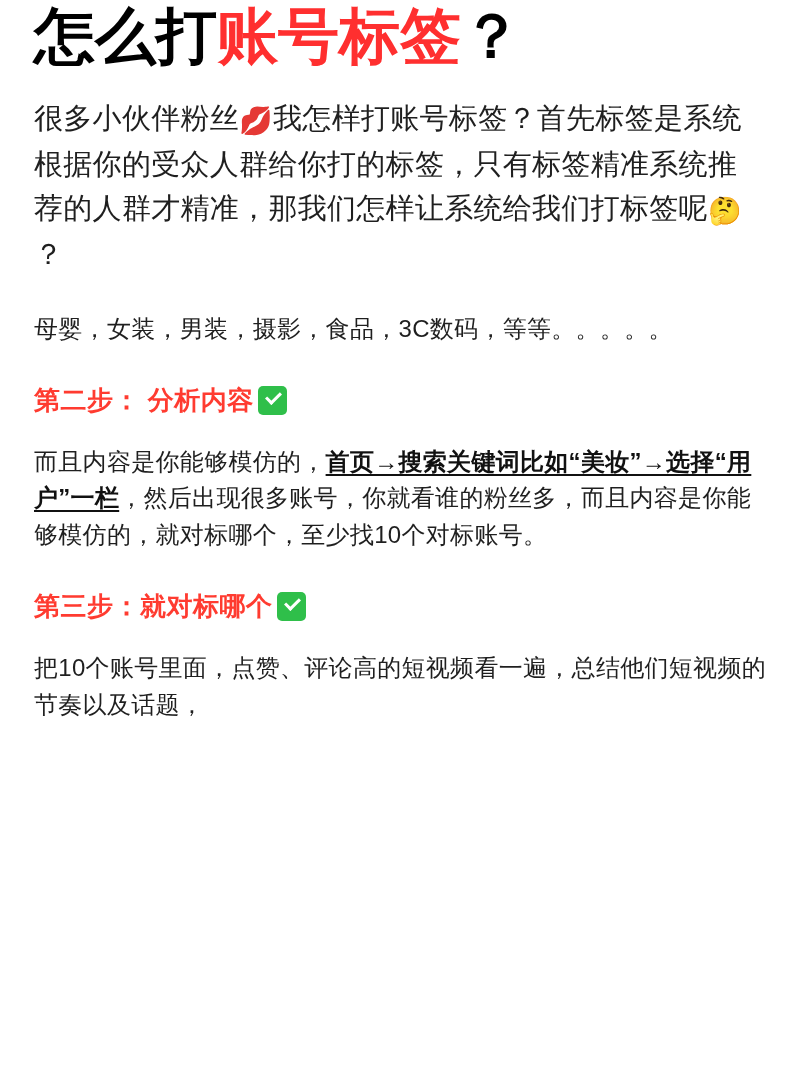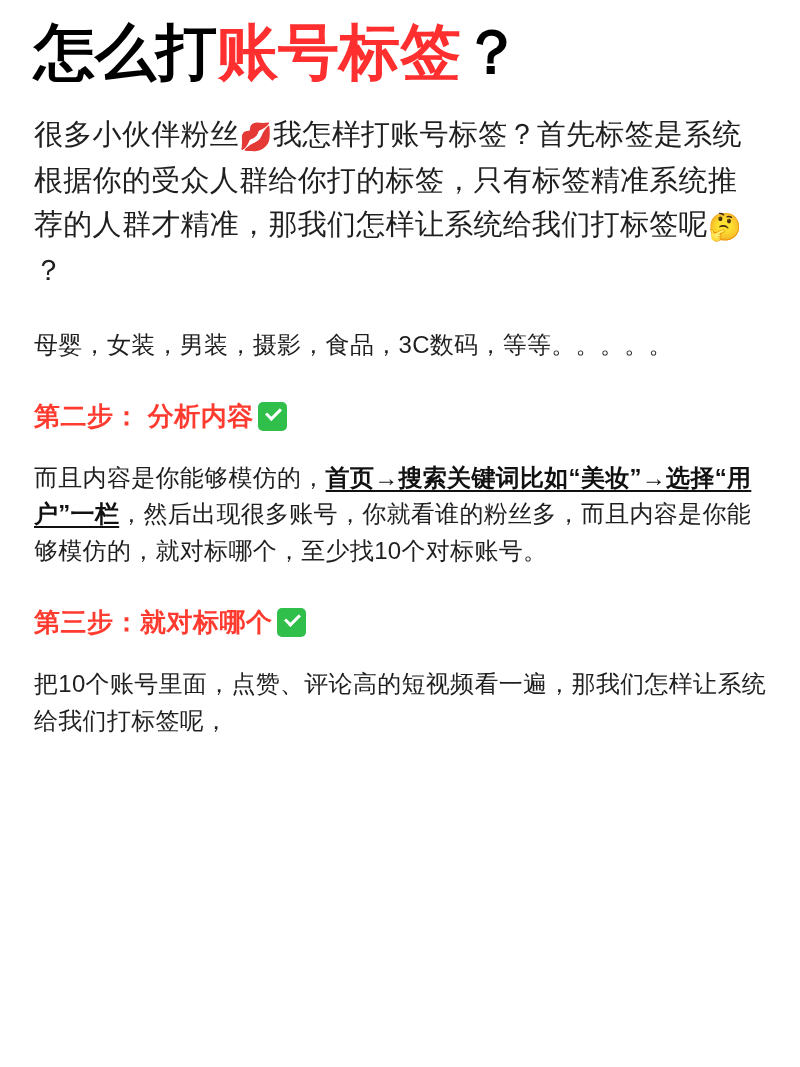--- a/index.html
+++ b/index.html
@@ -11,21 +11,21 @@
     width: 800px;
     height: 1067px;
     font-family: "Liberation Sans", "DejaVu Sans", sans-serif;
     color: #1a1a1a;
     overflow: hidden;
   }
   .page {
     width: 800px;
     height: 773px;
     box-sizing: border-box;
-    padding: 18px 34px 0 34px;
+    padding: 2px 34px 0 34px;
     position: relative;
   }
 
   
   .title {
     font-size: 61px;
     font-weight: bold;
     letter-spacing: 0px;
     line-height: 1.12;
     margin: 0 0 26px 0;
@@ -118,15 +118,15 @@
     <span class="check"></span>
   </div>
   <p class="body-text">
     <span>而且内容是你能够模仿的，</span><span class="emph">首页→搜索关键词比如“美妆”→选择“用户”一栏</span><span>，然后出现很多账号，你就看谁的粉丝多，而且内容是你能够模仿的，就对标哪个，至少找10个对标账号。</span>
   </p>
 
   <div class="step-head">
     <span>第三步：就对标哪个</span>
     <span class="check"></span>
   </div>
-  <p class="body-text last">把10个账号里面，点赞、评论高的短视频看一遍，那我们怎样让系统给我们打标签呢，</p>
+  <p class="body-text last">把10个账号里面，点赞、评论高的短视频看一遍，总结他们短视频的节奏以及话题，</p>
 
 </div>
 
 </body></html>

